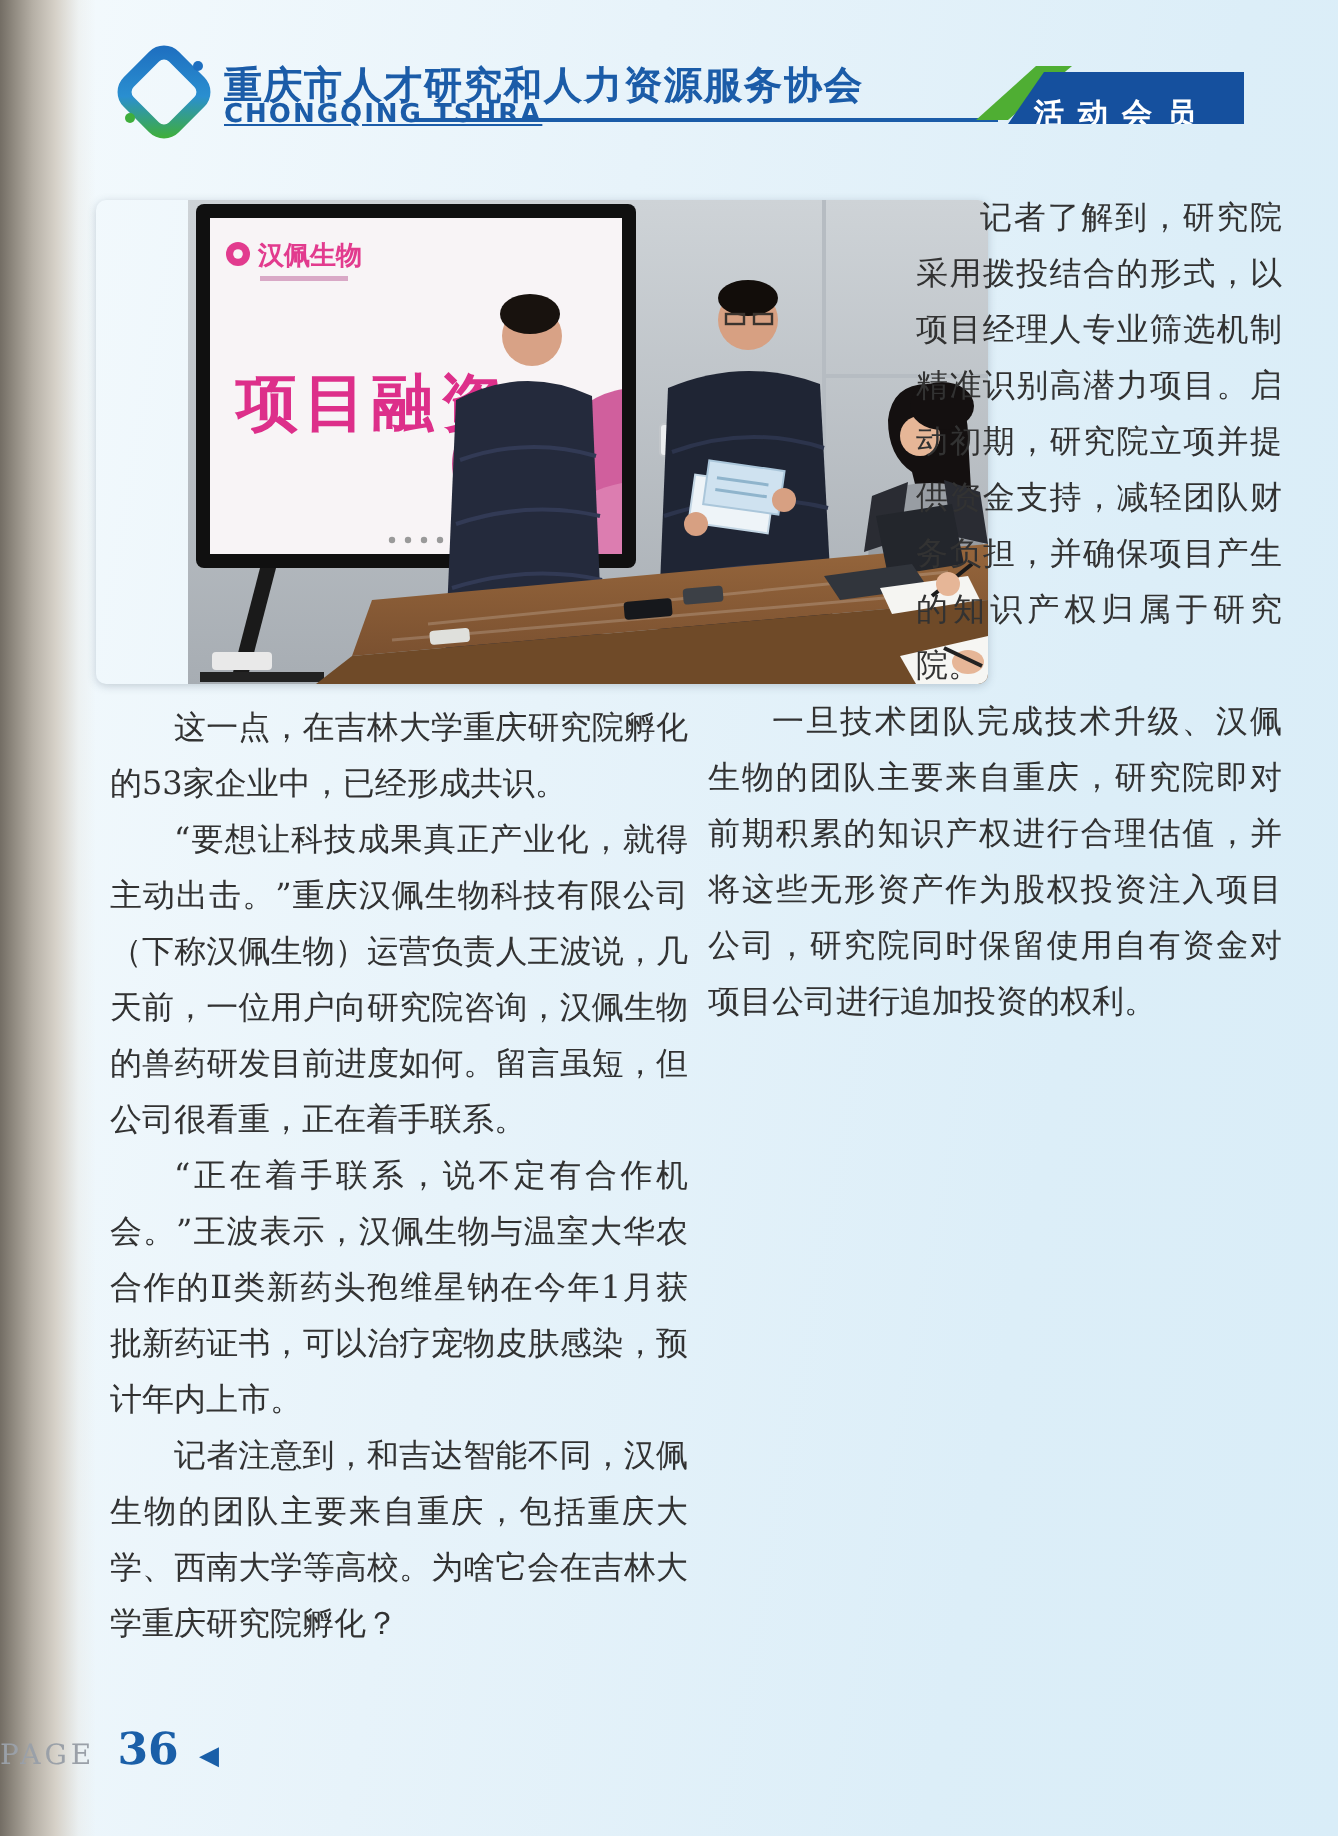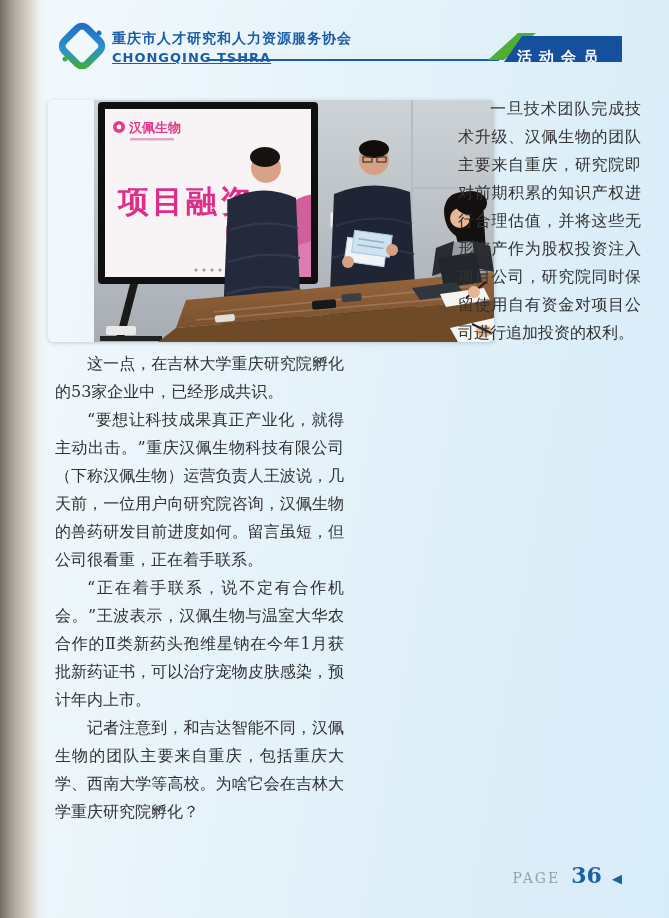--- a/index.html
+++ b/index.html
@@ -9,21 +9,21 @@
     font-family:"DejaVu Serif","Liberation Serif",serif;
   }
   .page-edge{
     position:absolute;left:0;top:0;width:48px;height:918px;z-index:1;
     background:linear-gradient(90deg,#736d64 0%,#8f897f 14%,#b5afa5 34%,#d6d1c8 58%,rgba(230,228,222,0.35) 82%,rgba(230,228,222,0) 100%);
   }
   
   .header{position:absolute;left:0;top:0;width:669px;height:92px;z-index:3;}
   .logo{position:absolute;left:57px;top:21px;width:50px;height:50px;}
   .org-cn{position:absolute;left:112px;top:30px;font-family:"DejaVu Sans","Liberation Sans",sans-serif;
-    font-size:14px;font-weight:bold;color:#1b5ca8;letter-spacing:1px;}
+    font-size:19px;font-weight:bold;color:#1b5ca8;letter-spacing:1px;}
   .org-en{position:absolute;left:112px;top:50px;font-family:"DejaVu Sans","Liberation Sans",sans-serif;
     font-size:13px;font-weight:bold;color:#1b5ca8;letter-spacing:1px;text-decoration:underline;}
   .header-rule{position:absolute;left:207px;top:59px;width:292px;height:2px;background:#1b5ca8;}
   .badge-green{position:absolute;left:476px;top:33px;width:150px;height:27px;background:#4fae33;
     clip-path:polygon(42px 0,60px 0,28px 27px,12px 27px);}
   .badge-blue{position:absolute;left:482px;top:36px;width:140px;height:26px;background:#15509e;
     clip-path:polygon(40px 0,140px 0,140px 26px,22px 26px);
     display:flex;align-items:center;justify-content:center;}
   .badge-blue span{color:#ffffff;font-family:"DejaVu Sans","Liberation Sans",sans-serif;
     font-size:15px;font-weight:bold;letter-spacing:7px;text-indent:18px;margin-top:16px;}
@@ -31,21 +31,21 @@
   .photo{position:absolute;left:48px;top:100px;width:400px;height:242px;z-index:2;
     border-radius:5px;overflow:hidden;box-shadow:0 1px 4px rgba(60,80,100,0.25);padding-left:46px;}
   .photo svg{display:block;}
   
   .col{position:absolute;z-index:2;color:#323232;font-size:16px;line-height:28px;text-align:justify;}
   .col p{margin:0;text-indent:2em;}
   .left-col{left:55px;top:350px;width:289px;}
   .right-col{left:354px;top:95px;width:287px;}
   .photo-spacer{float:left;width:104px;height:250px;}
   
-  .footer{position:absolute;left:0;top:862px;width:622px;text-align:right;z-index:3;}
+  .footer{position:absolute;left:0;top:862px;width:622px;z-index:3;}
   .footer .pg-label{font-family:"DejaVu Serif","Liberation Serif",serif;font-size:14px;color:#9aa0a8;letter-spacing:2px;}
   .footer .pg-num{font-family:"DejaVu Serif","Liberation Serif",serif;font-size:22px;font-weight:bold;color:#1a5fa8;margin-left:6px;}
   .footer .pg-arrow{font-size:13px;color:#1a5fa8;margin-left:5px;}
 </style>
 </head>
 <body>
 
 <div class="page">
 
   <div class="page-edge"></div>
@@ -185,20 +185,21 @@
 
   <div class="col left-col">
     <p>这一点，在吉林大学重庆研究院孵化的53家企业中，已经形成共识。</p>
     <p>“要想让科技成果真正产业化，就得主动出击。”重庆汉佩生物科技有限公司（下称汉佩生物）运营负责人王波说，几天前，一位用户向研究院咨询，汉佩生物的兽药研发目前进度如何。留言虽短，但公司很看重，正在着手联系。</p>
     <p>“正在着手联系，说不定有合作机会。”王波表示，汉佩生物与温室大华农合作的Ⅱ类新药头孢维星钠在今年1月获批新药证书，可以治疗宠物皮肤感染，预计年内上市。</p>
     <p>记者注意到，和吉达智能不同，汉佩生物的团队主要来自重庆，包括重庆大学、西南大学等高校。为啥它会在吉林大学重庆研究院孵化？</p>
   </div>
 
   <div class="col right-col">
     <div class="photo-spacer"></div>
+    <p>记者了解到，研究院采用拨投结合的形式，以项目经理人专业筛选机制精准识别高潜力项目。启动初期，研究院立项并提供资金支持，减轻团队财务负担，并确保项目产生的知识产权归属于研究院。</p>
     <p>一旦技术团队完成技术升级、汉佩生物的团队主要来自重庆，研究院即对前期积累的知识产权进行合理估值，并将这些无形资产作为股权投资注入项目公司，研究院同时保留使用自有资金对项目公司进行追加投资的权利。</p>
   </div>
 
   <div class="footer">
     <span class="pg-label">PAGE</span>
     <span class="pg-num">36</span>
     <span class="pg-arrow">◀</span>
   </div>
 
 </div>

